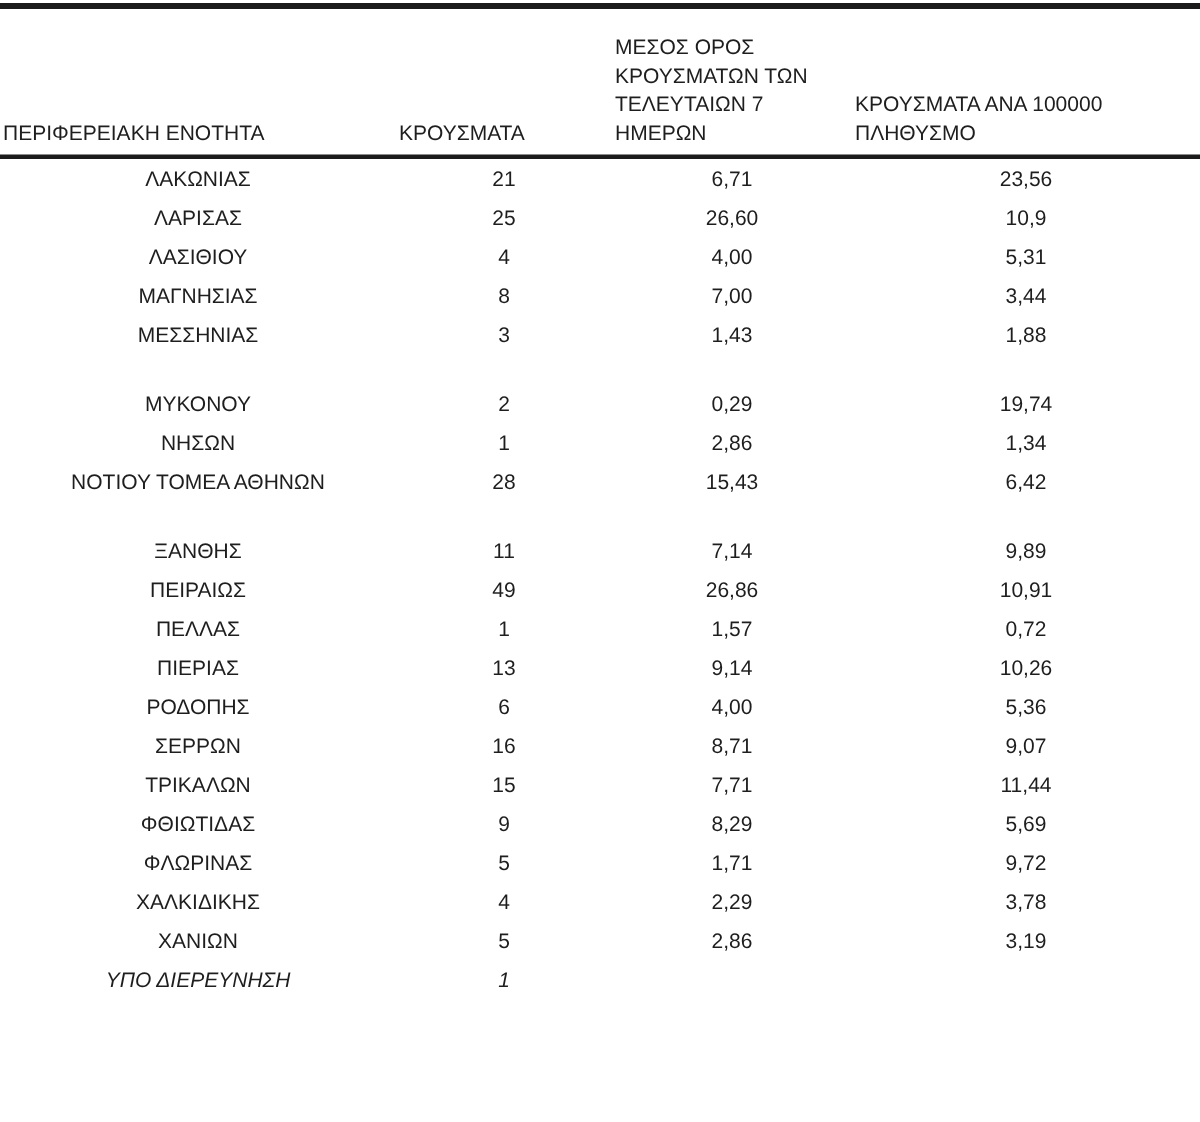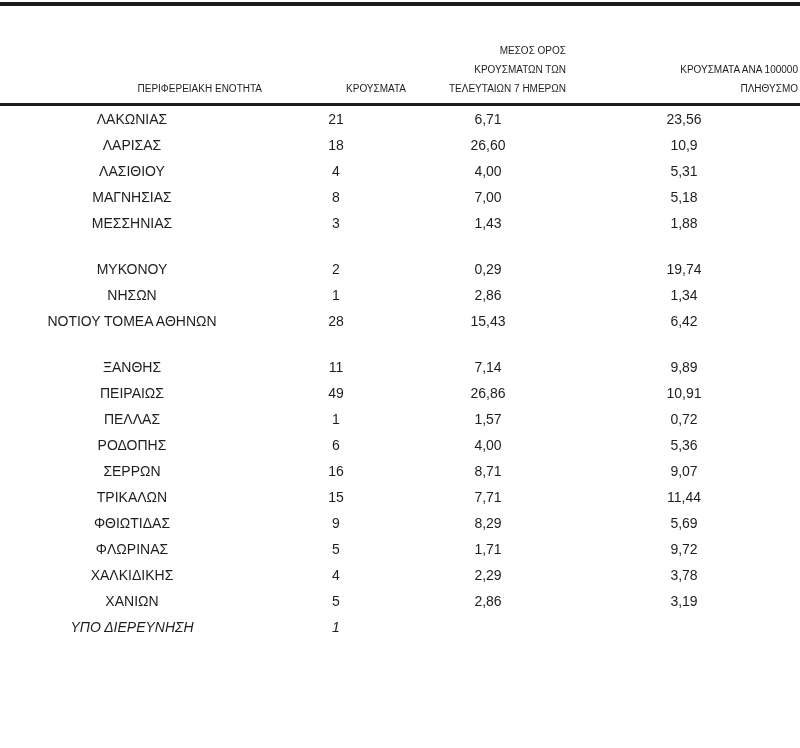--- a/index.html
+++ b/index.html
@@ -24,23 +24,23 @@
     table-layout: fixed;
     margin-top: 6px;
   }
   col.c1 { width: 33%; }
   col.c2 { width: 18%; }
   col.c3 { width: 20%; }
   col.c4 { width: 29%; }
   thead th {
     height: 92px;
     vertical-align: bottom;
-    text-align: right;
+    text-align: left;
     font-weight: 400;
-    font-size: 10px;
+    font-size: 14px;
     line-height: 19px;
     padding: 0 2px 5px 2px;
     white-space: pre-line;
     border-bottom: 3px solid #1b1b1b;
     color: #1e1e1e;
   }
   tbody td {
     height: 26px;
     text-align: center;
     vertical-align: middle;
@@ -77,35 +77,35 @@
     </thead>
     <tbody>
         <tr>
           <td>ΛΑΚΩΝΙΑΣ</td>
           <td>21</td>
           <td>6,71</td>
           <td>23,56</td>
         </tr>
         <tr>
           <td>ΛΑΡΙΣΑΣ</td>
-          <td>18</td>
+          <td>25</td>
           <td>26,60</td>
           <td>10,9</td>
         </tr>
         <tr>
           <td>ΛΑΣΙΘΙΟΥ</td>
           <td>4</td>
           <td>4,00</td>
           <td>5,31</td>
         </tr>
         <tr>
           <td>ΜΑΓΝΗΣΙΑΣ</td>
           <td>8</td>
           <td>7,00</td>
-          <td>5,18</td>
+          <td>3,44</td>
         </tr>
         <tr>
           <td>ΜΕΣΣΗΝΙΑΣ</td>
           <td>3</td>
           <td>1,43</td>
           <td>1,88</td>
         </tr>
         <tr class="spacer">
           <td colspan="4"></td>
         </tr>
@@ -140,20 +140,26 @@
           <td>ΠΕΙΡΑΙΩΣ</td>
           <td>49</td>
           <td>26,86</td>
           <td>10,91</td>
         </tr>
         <tr>
           <td>ΠΕΛΛΑΣ</td>
           <td>1</td>
           <td>1,57</td>
           <td>0,72</td>
+        </tr>
+        <tr>
+          <td>ΠΙΕΡΙΑΣ</td>
+          <td>13</td>
+          <td>9,14</td>
+          <td>10,26</td>
         </tr>
         <tr>
           <td>ΡΟΔΟΠΗΣ</td>
           <td>6</td>
           <td>4,00</td>
           <td>5,36</td>
         </tr>
         <tr>
           <td>ΣΕΡΡΩΝ</td>
           <td>16</td>

